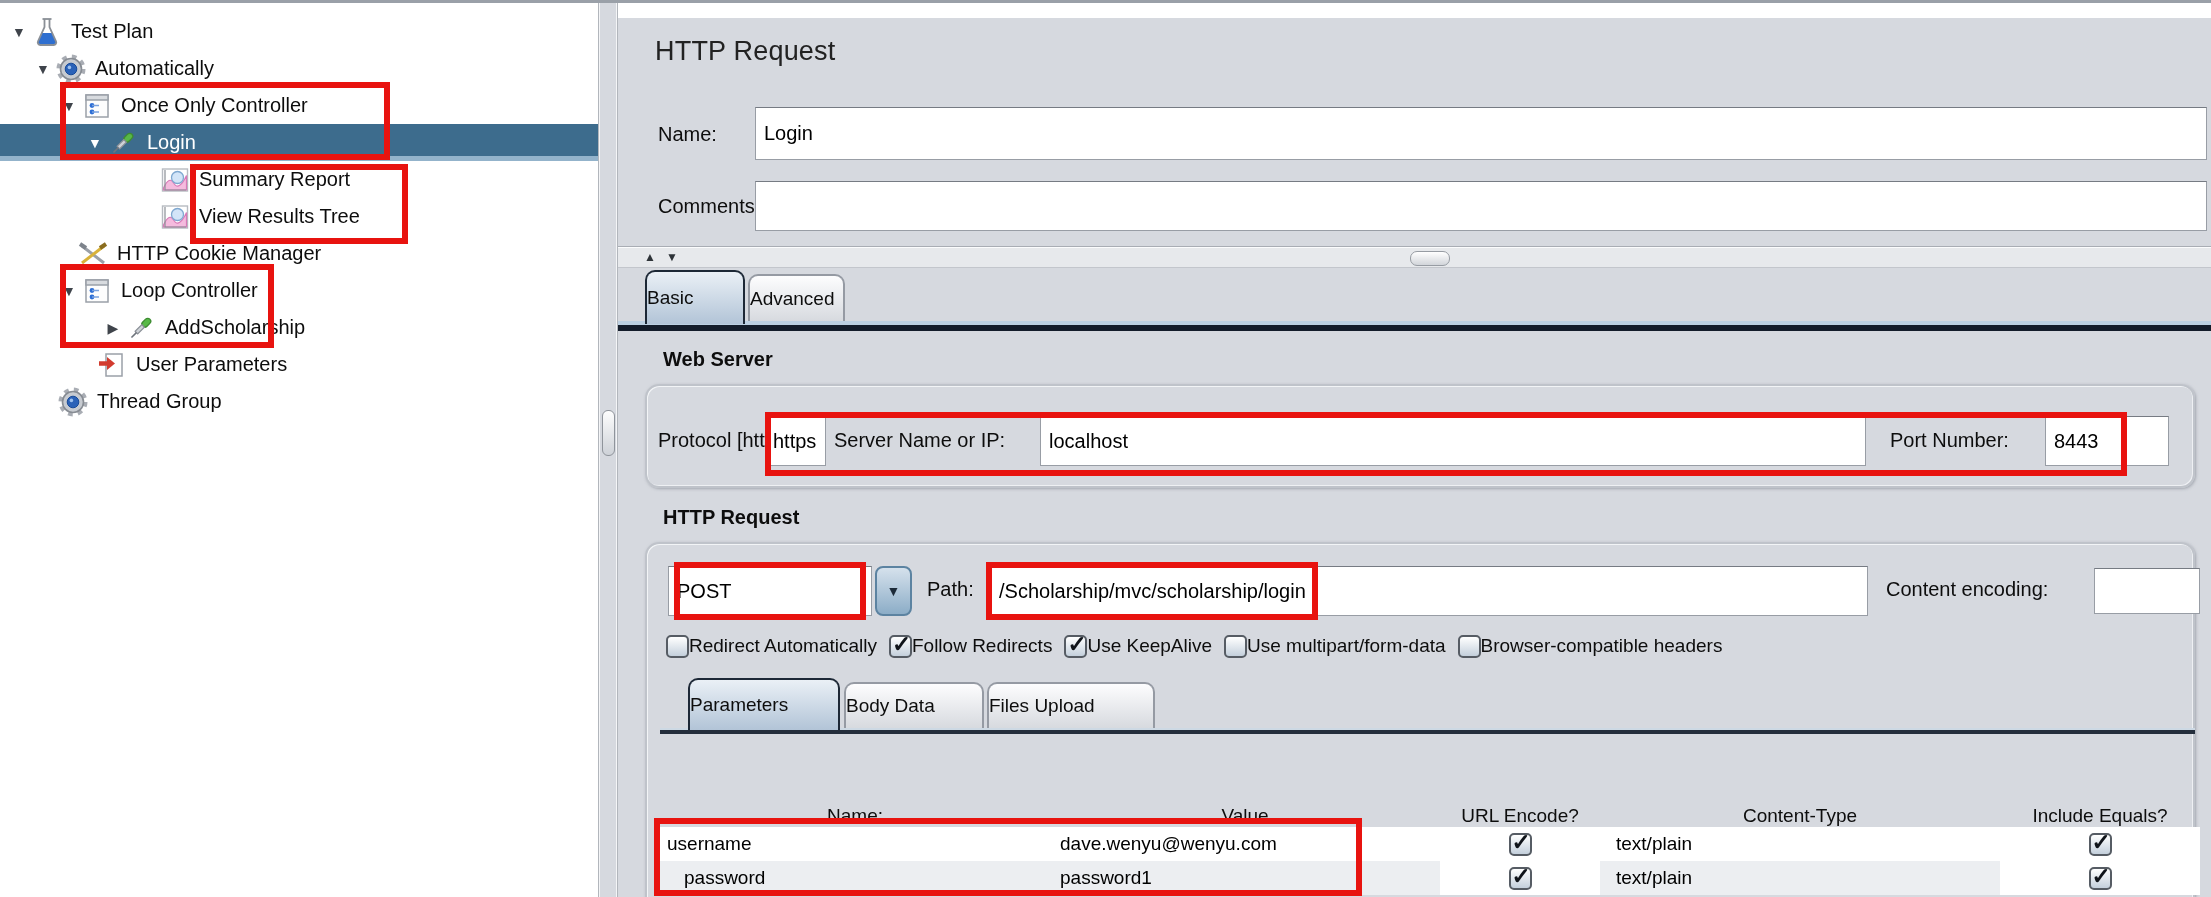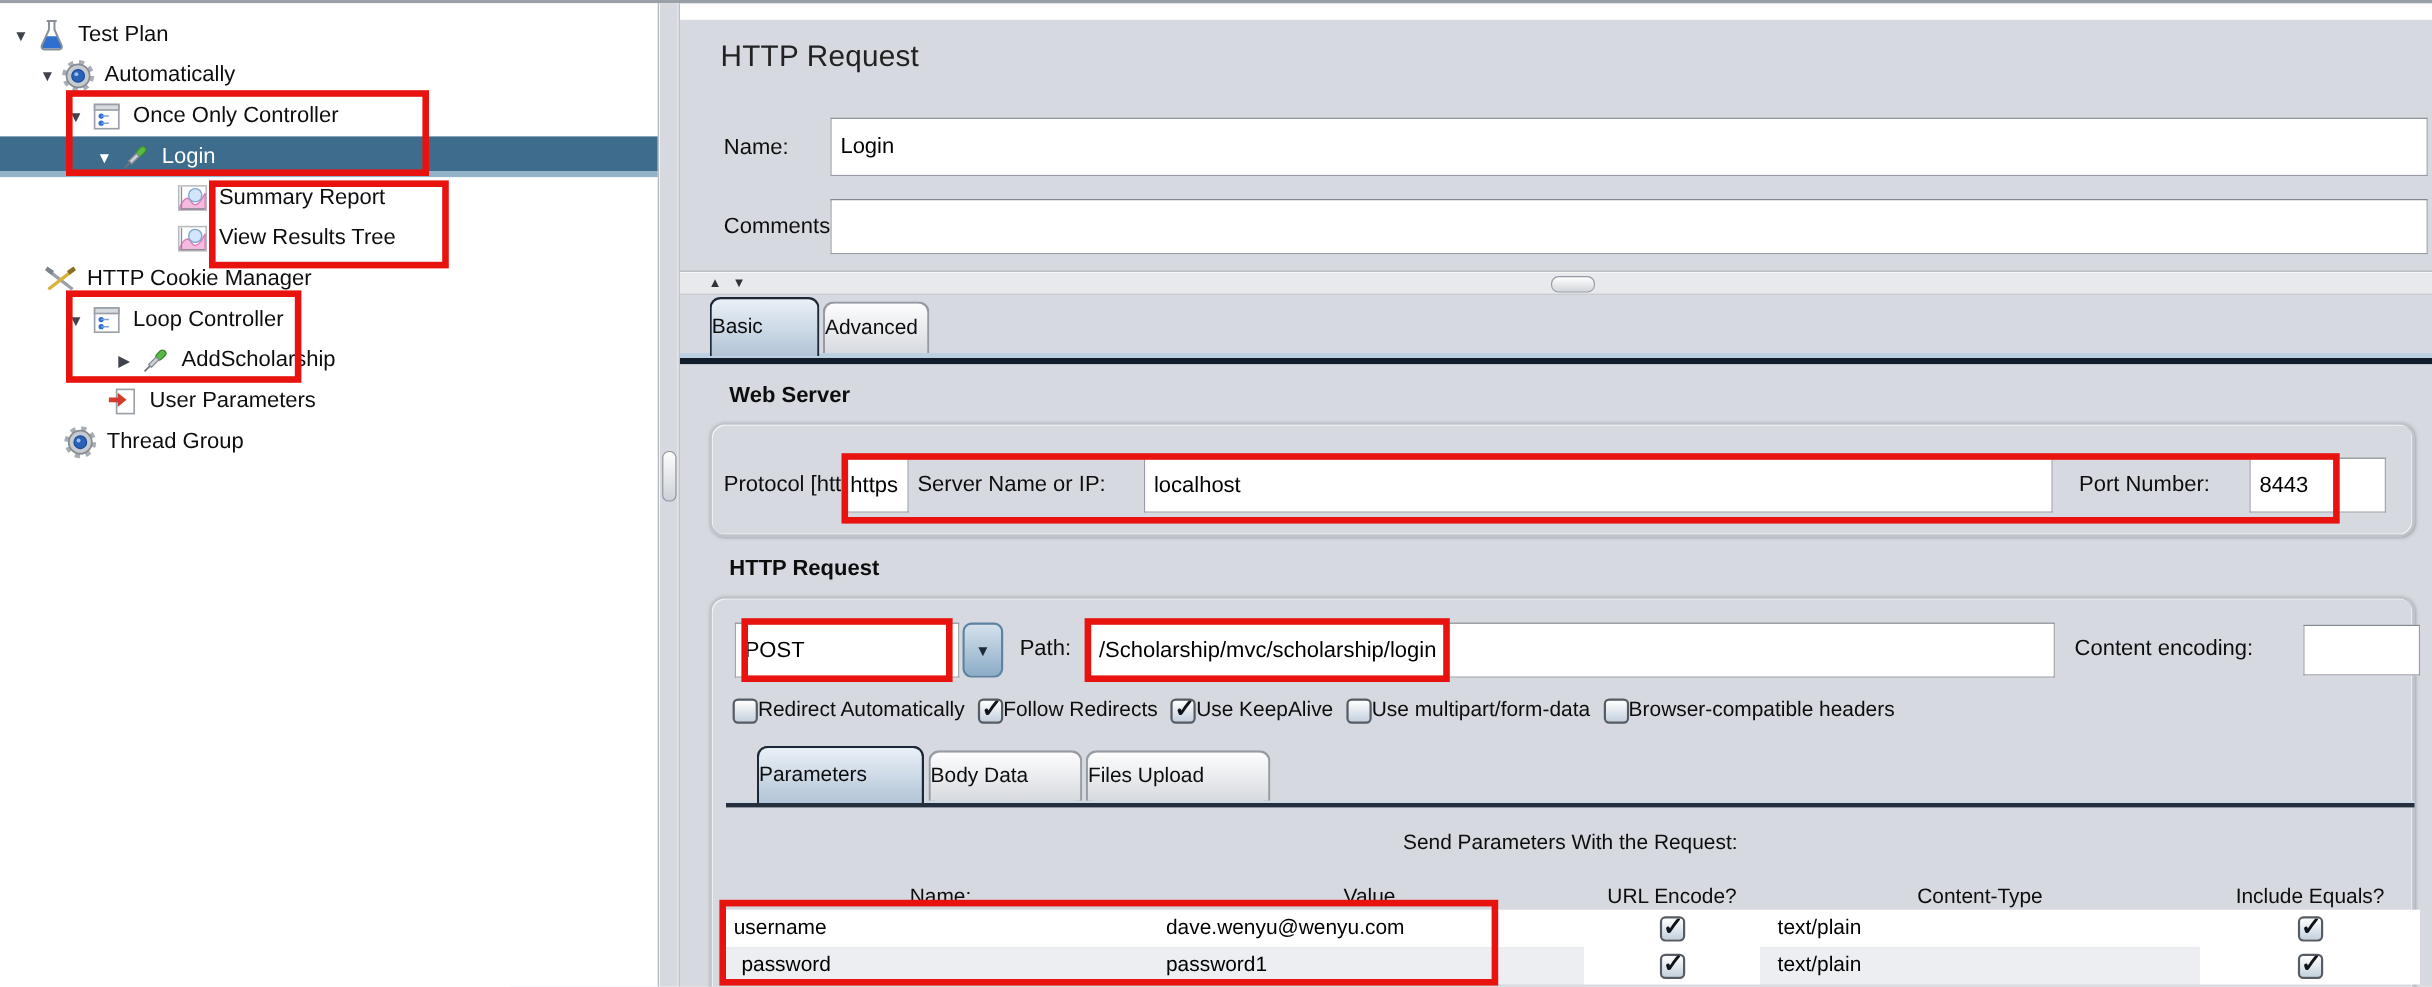--- a/index.html
+++ b/index.html
@@ -131,21 +131,21 @@
     <div class="trow" style="padding-left:160px">
       <svg class="ticon" viewBox="0 0 30 30">
         <rect x="2.5" y="4" width="25" height="22" fill="#fff" stroke="#b7bbc1" stroke-width="1.4"></rect>
         <path d="M3.5 23c4-8.5 7.5-10 10.5-4.5s8 2 12.5-8V25H3.5z" fill="#f5bbde" stroke="#d87ab8" stroke-width="1.2"></path>
         <circle cx="17.5" cy="12.5" r="6" fill="#d3e5f8" stroke="#7fa8d0" stroke-width="1.3"></circle>
         <path d="M5 5v20h21" fill="none" stroke="#8a8f96" stroke-width="1.2"></path>
       </svg>
       <span>View Results Tree</span>
     </div>
 
-    <div class="trow" style="padding-left:40px">
+    <div class="trow" style="padding-left:78px">
       <svg class="ticon" viewBox="0 0 30 30">
         <path d="M4 7l22 17" stroke="#9aa0a8" stroke-width="3"></path>
         <path d="M2 5l6 4" stroke="#7d838b" stroke-width="4"></path>
         <path d="M26 7L4 24" stroke="#d8b23a" stroke-width="3"></path>
         <path d="M28 5l-6 4" stroke="#8a6d1f" stroke-width="4"></path>
       </svg>
       <span>HTTP Cookie Manager</span>
     </div>
 
     <div class="trow" style="padding-left:56px">
@@ -265,21 +265,20 @@
       <span>Parameters</span>
     </div>
   <div class="tab uns" style="left:226px;top:664px;width:140px;height:46px">
       <span>Body Data</span>
     </div>
   <div class="tab uns" style="left:369px;top:664px;width:168px;height:46px">
       <span>Files Upload</span>
     </div>
   <div class="ptabline"></div>
 
-  <div class="caption">Send Parameters With the Request:</div>
 
   <div class="phead" style="top:786px">
     <div class="pcell" style="width:390px">Name:</div>
     <div class="pcell" style="width:390px">Value</div>
     <div class="pcell" style="width:160px">URL Encode?</div>
     <div class="pcell" style="width:400px">Content-Type</div>
     <div class="pcell" style="width:200px">Include Equals?</div>
   </div>
 
   <div class="prow" style="top:809px">
@@ -288,21 +287,21 @@
     <div class="pcell c-w" style="width:160px;justify-content:center">
         <span class="cb checked"></span>
       </div>
     <div class="pcell c-w" style="width:400px;padding-left:16px">text/plain</div>
     <div class="pcell c-w" style="width:200px;justify-content:center">
         <span class="cb checked"></span>
       </div>
   </div>
 
   <div class="prow" style="top:843px">
-    <div class="pcell c-s" style="width:390px;padding-left:14px">password</div>
+    <div class="pcell c-s" style="width:390px;padding-left:24px">password</div>
     <div class="pcell c-s" style="width:390px;padding-left:10px">password1</div>
     <div class="pcell c-w" style="width:160px;justify-content:center">
         <span class="cb checked"></span>
       </div>
     <div class="pcell c-s" style="width:400px;padding-left:16px">text/plain</div>
     <div class="pcell c-w" style="width:200px;justify-content:center">
         <span class="cb checked"></span>
       </div>
   </div>
 

